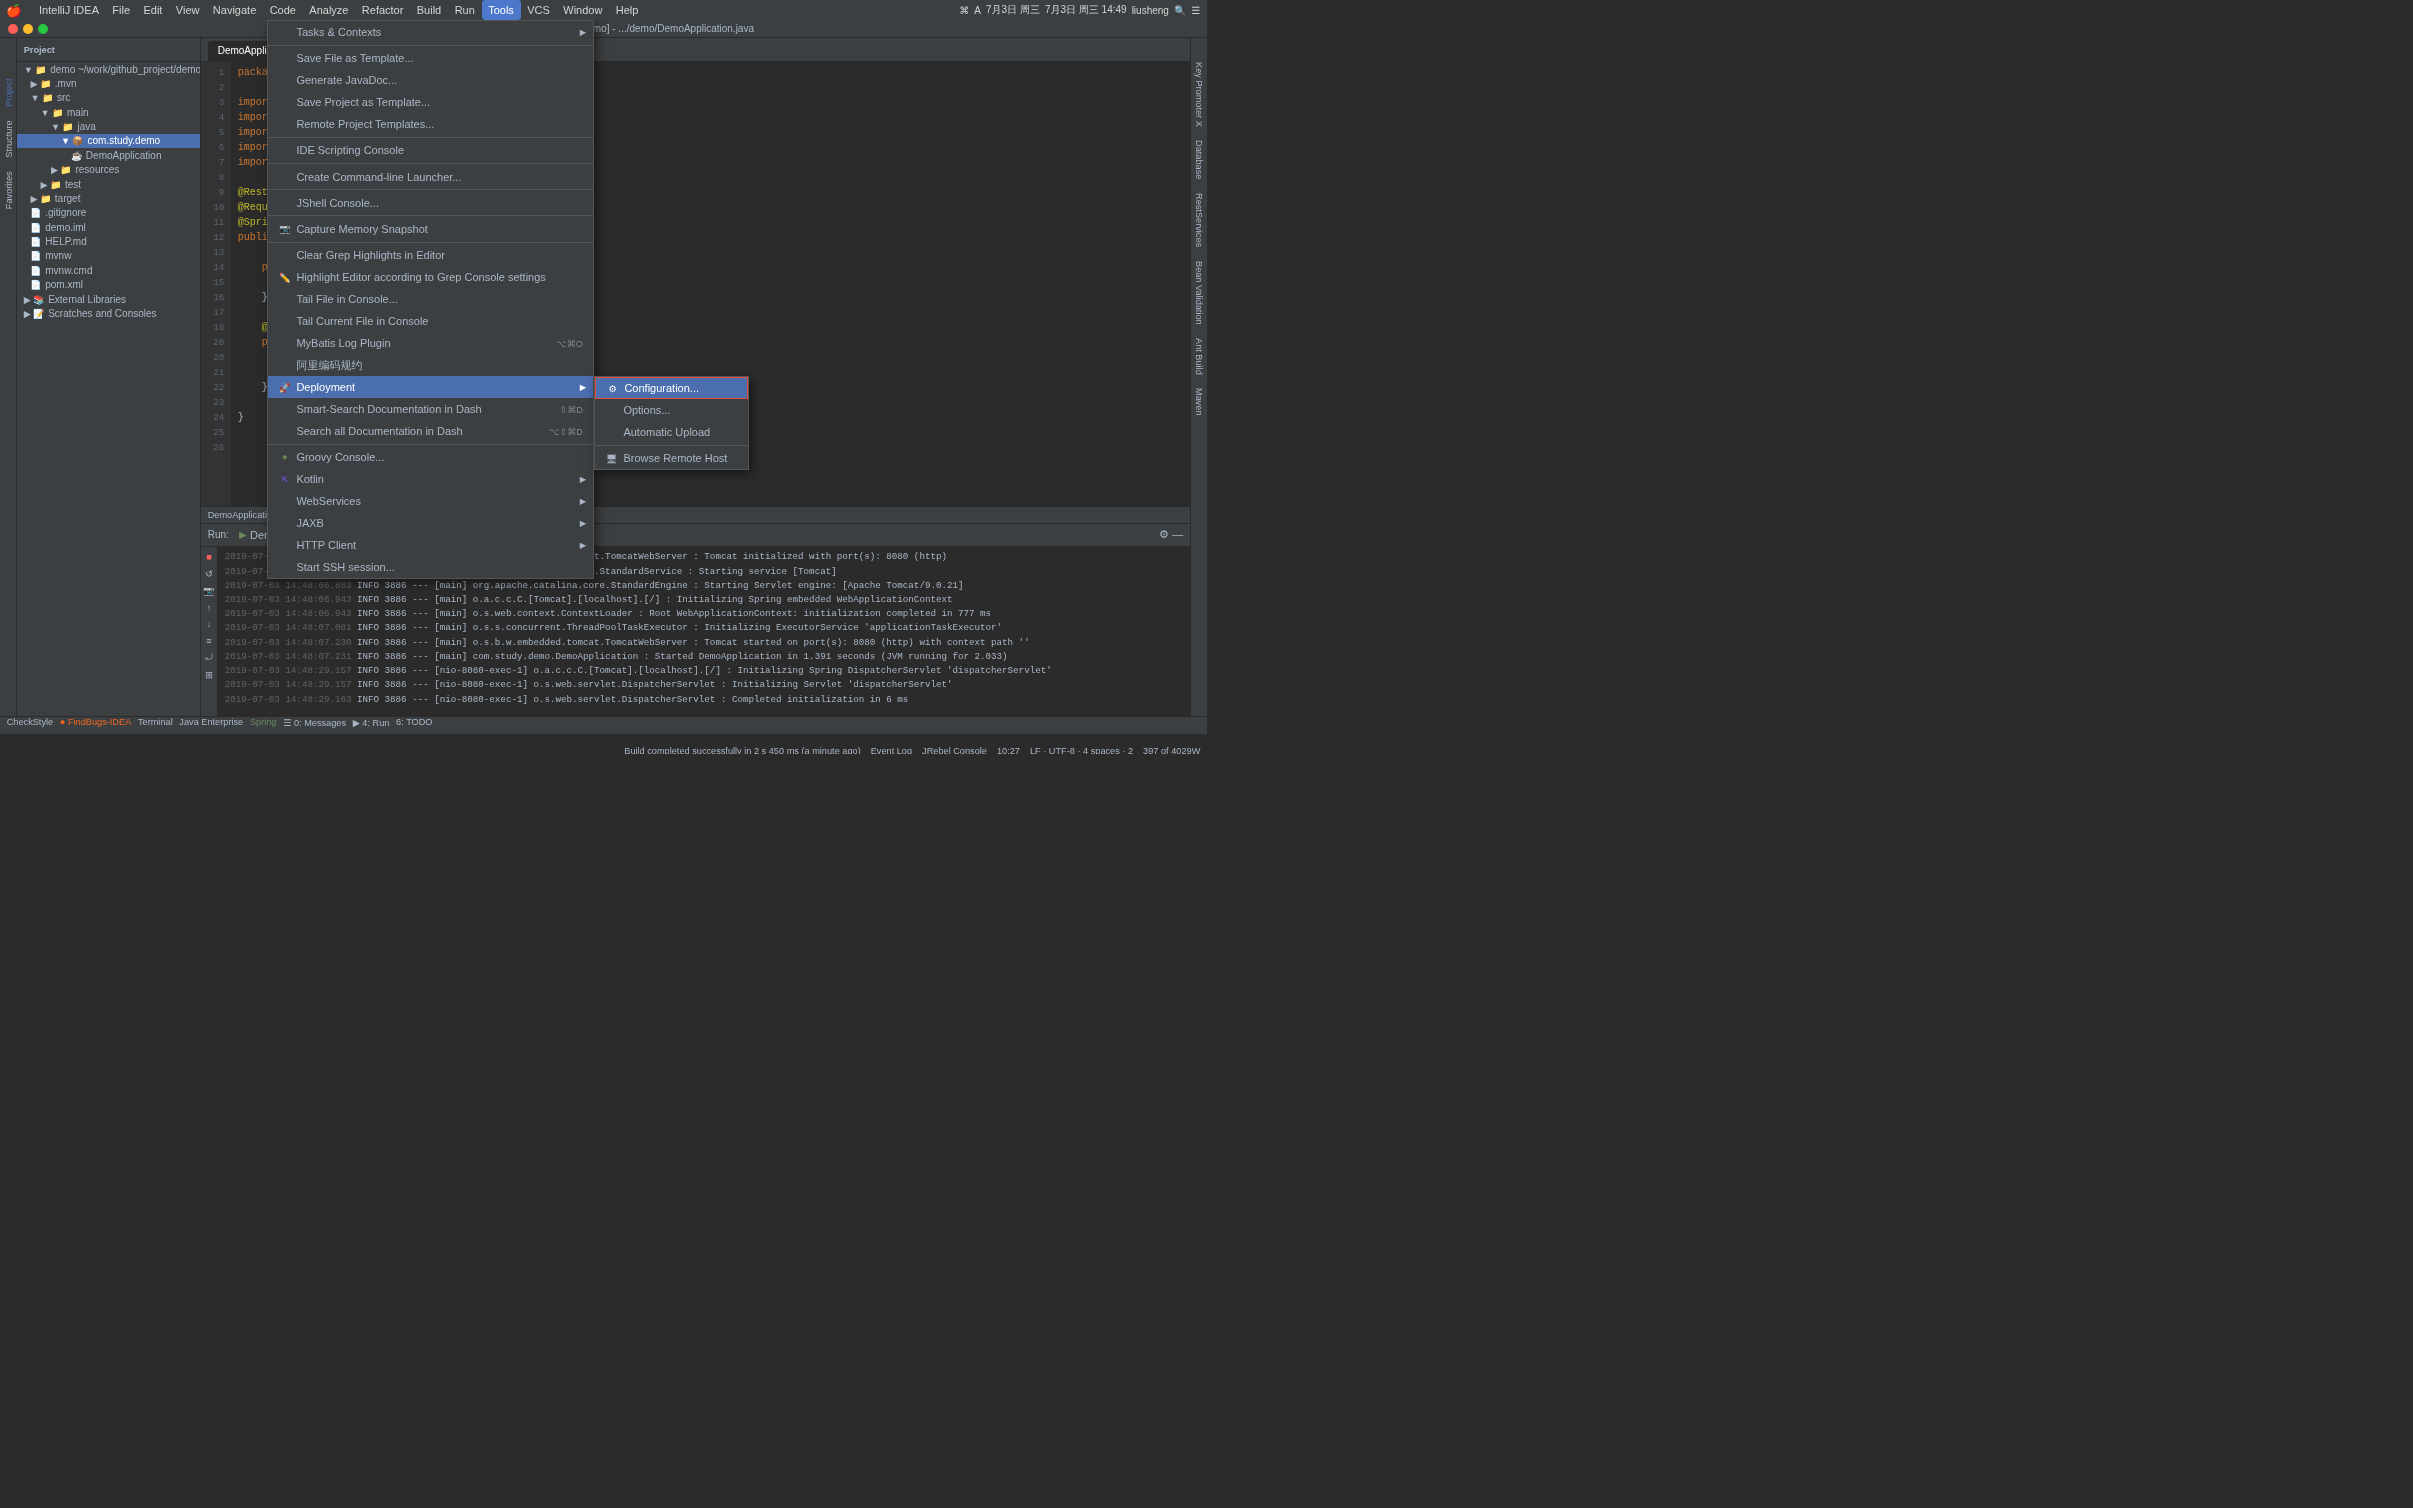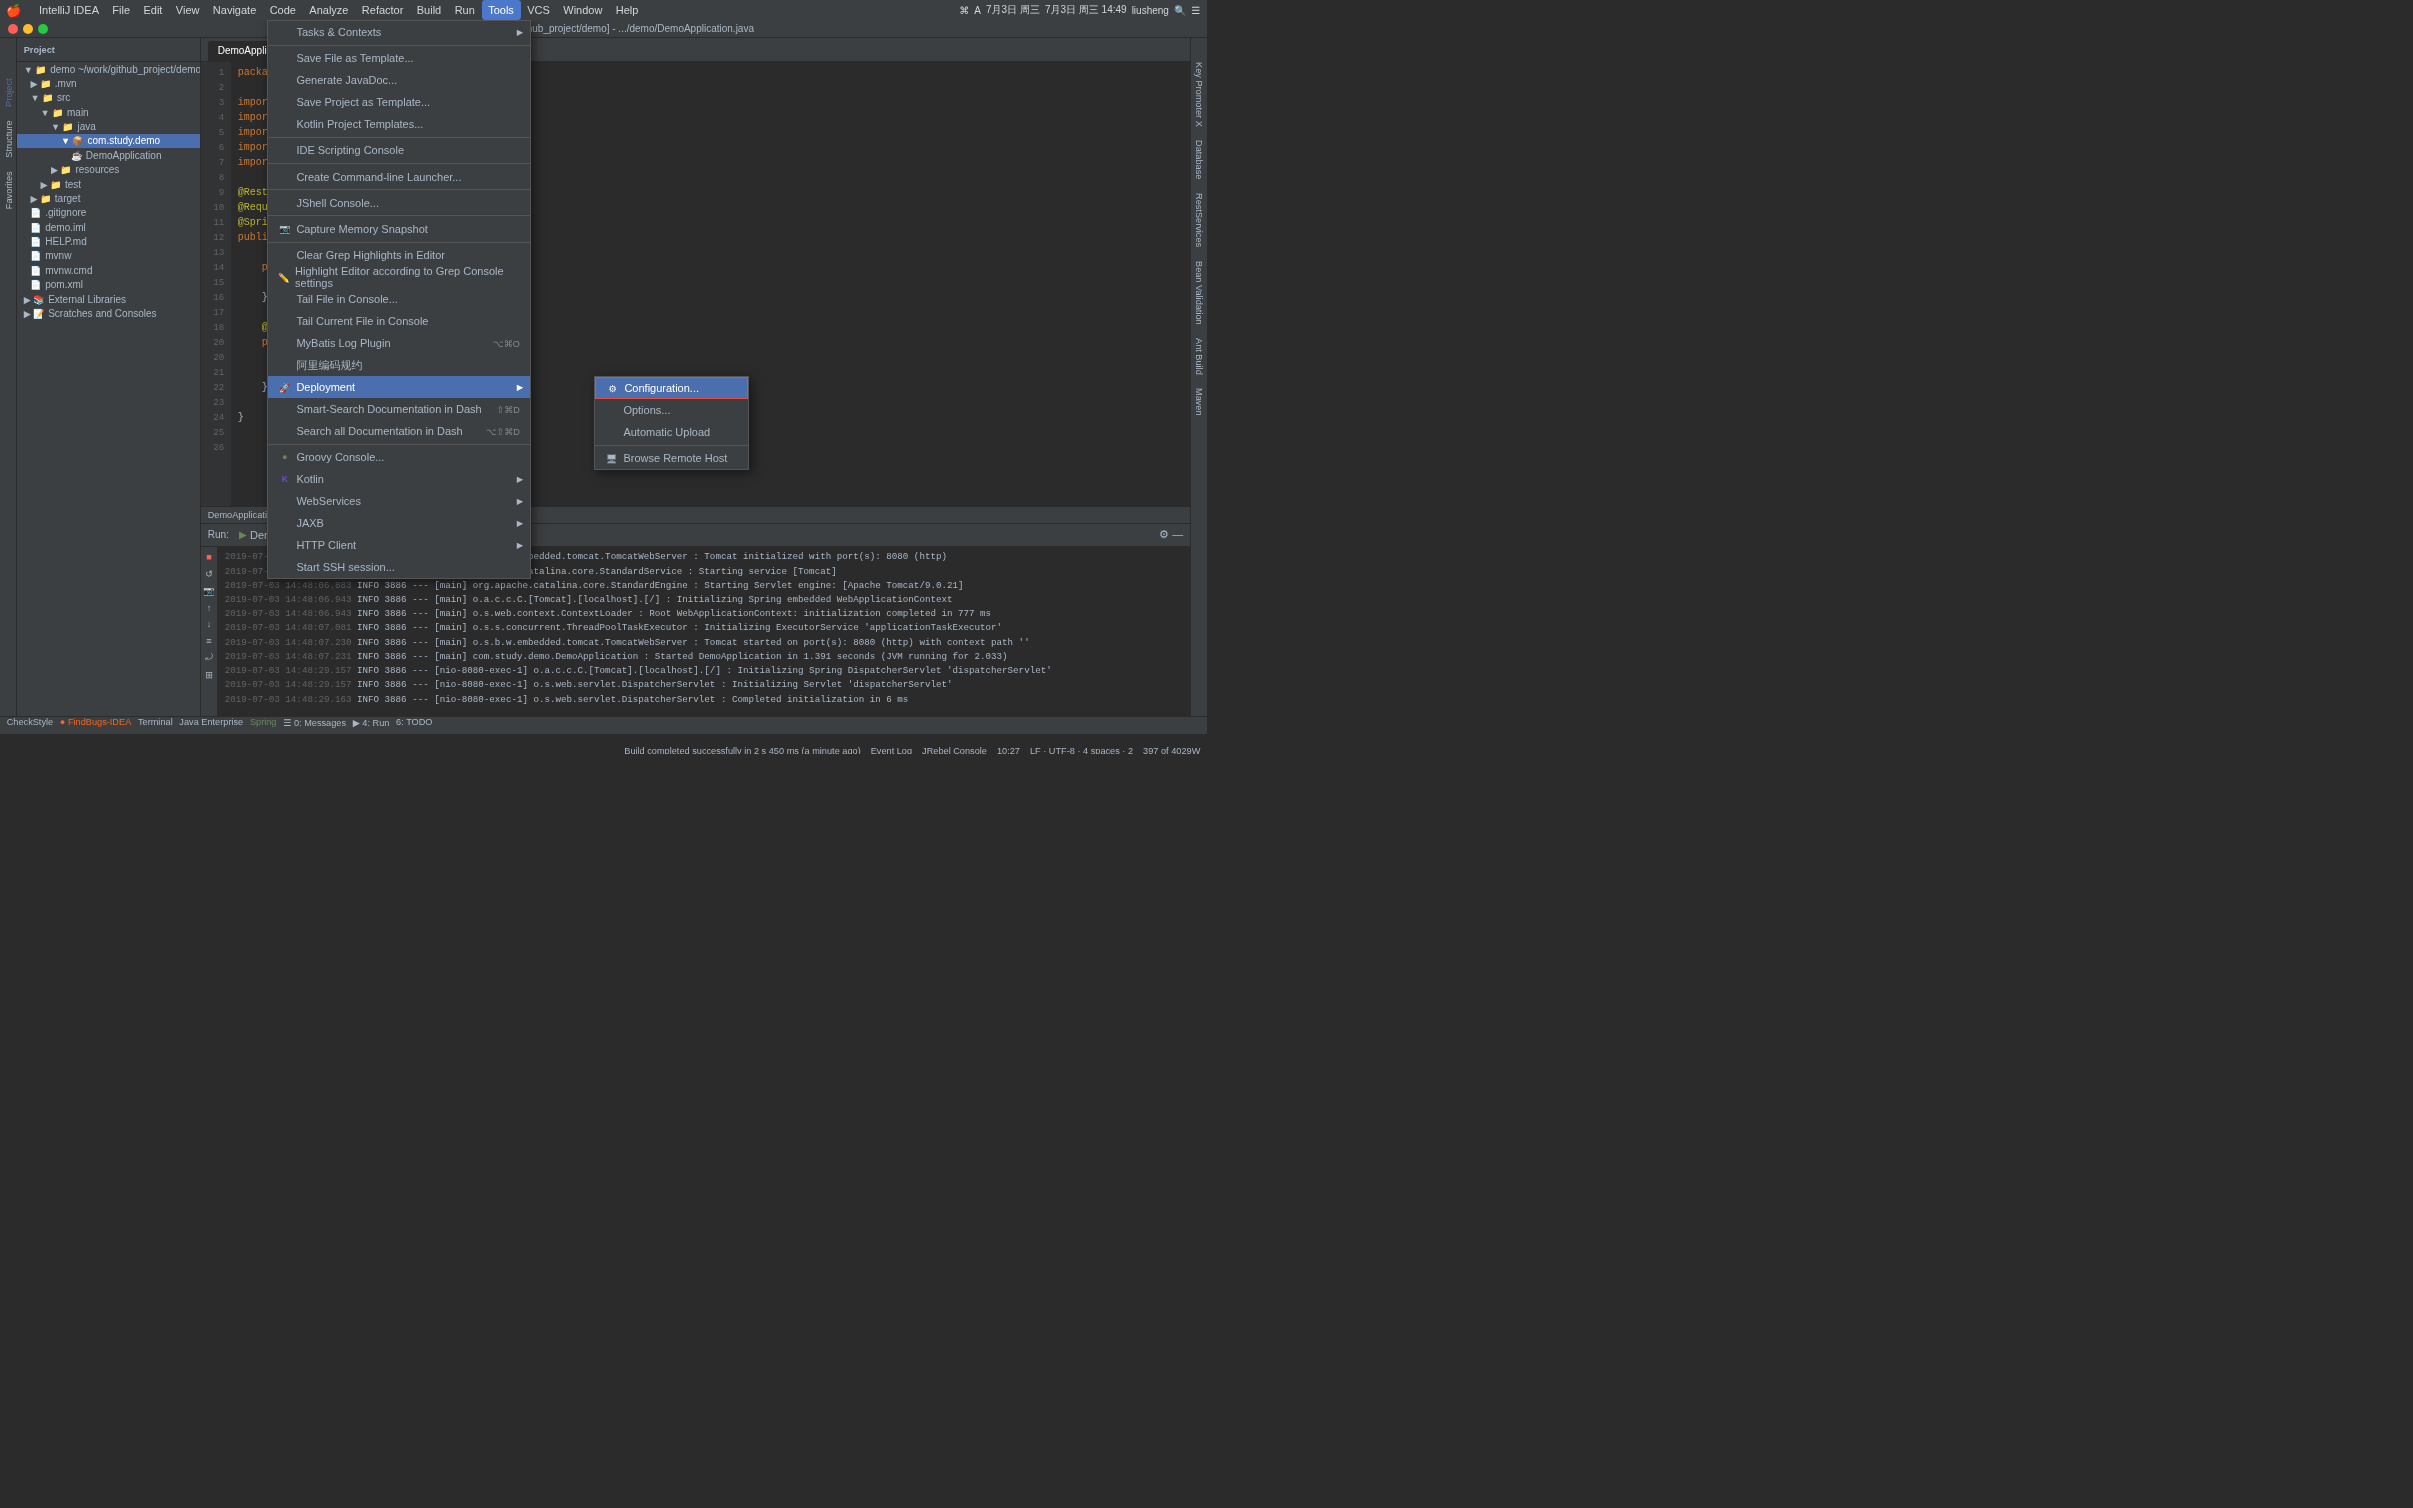--- a/index.html
+++ b/index.html
@@ -276,21 +276,21 @@
       bottom: 0;
       z-index: 500;
       pointer-events: none;
     }
 
     
     .tools-dropdown {
       position: absolute;
       top: 0;
       left: 267px;
-      width: 264px;
+      width: 327px;
       background: #3c3f41;
       border: 0.8px solid #555;
       box-shadow: 3.4px 3.4px 10px rgba(0,0,0,0.5);
       z-index: 600;
       pointer-events: all;
       font-size: 11px;
     }
     .menu-item {
       height: 22px;
       display: flex;
@@ -691,21 +691,21 @@
     <div class="menu-item">
       <span class="menu-item-icon"></span>
       <span>Generate JavaDoc...</span>
     </div>
     <div class="menu-item">
       <span class="menu-item-icon"></span>
       <span>Save Project as Template...</span>
     </div>
     <div class="menu-item">
       <span class="menu-item-icon"></span>
-      <span>Kotlin Project Templates...</span>
+      <span>Remote Project Templates...</span>
     </div>
     <div class="menu-separator"></div>
     <div class="menu-item">
       <span class="menu-item-icon"></span>
       <span>IDE Scripting Console</span>
     </div>
     <div class="menu-separator"></div>
     <div class="menu-item">
       <span class="menu-item-icon"></span>
       <span>Create Command-line Launcher...</span>

